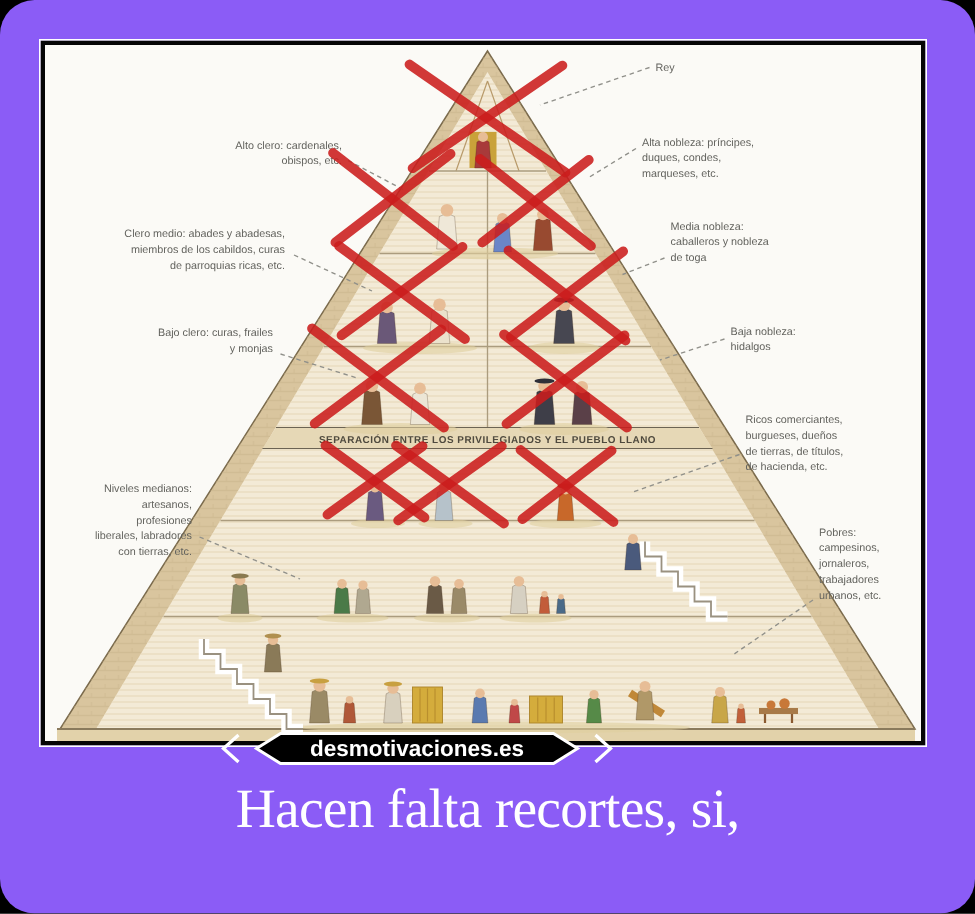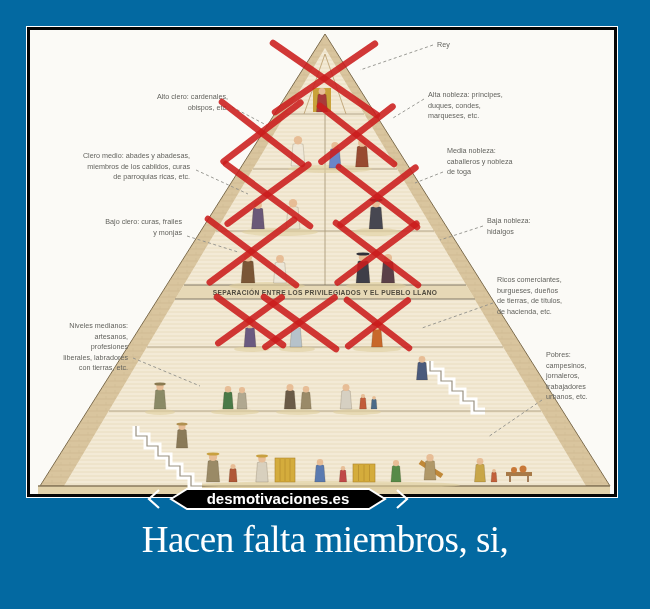--- a/index.html
+++ b/index.html
@@ -1,17 +1,17 @@
 <!DOCTYPE html>
 <html><head>
 <meta charset="utf-8">
 <style>
   html,body{margin:0;padding:0;background:#000;}
-  .page{position:relative;width:650px;height:609px;background:#0369a1;overflow:hidden;
-        font-family:"Liberation Sans",sans-serif;}
+  .page{position:relative;width:650px;height:609px;background:#8b5cf6;overflow:hidden;
+        font-family:"Liberation Sans",sans-serif;border-radius:23px;}
   .panel{position:absolute;left:27px;top:27px;width:590px;height:470px;
          box-sizing:border-box;background:#fbfaf6;border:3px solid #050505;
          outline:1px solid #ffffff;}
   #pyr{display:block;width:584px;height:464px;}
   .plabel{font-size:7.2px;fill:#63635e;}
   .leader{stroke:#90908a;stroke-width:0.9;stroke-dasharray:3 2.5;fill:none;}
   .cross{stroke-width:6.5;stroke-linecap:round;opacity:.88;fill:none;}
   .bandtext{font-size:6.6px;font-weight:bold;fill:#4f4a3e;letter-spacing:.35px;}
   .watermark{position:absolute;top:486px;left:0;width:555px;height:26px;
              display:flex;justify-content:center;align-items:center;}
@@ -314,14 +314,14 @@
 
   <div class="watermark">
     <svg width="270" height="24" viewBox="0 0 270 24">
       <polyline points="16,3 6,12 16,21" fill="none" stroke="#fff" stroke-width="2.2"></polyline>
       <polyline points="254,3 264,12 254,21" fill="none" stroke="#fff" stroke-width="2.2"></polyline>
       <polygon points="28,12 44,2 226,2 242,12 226,22 44,22" fill="#000" stroke="#fff" stroke-width="2"></polygon>
       <text x="135" y="17" text-anchor="middle" class="wm-text">desmotivaciones.es</text>
     </svg>
   </div>
 
-  <div class="title">Hacen falta miembros, si,</div>
+  <div class="title">Hacen falta recortes, si,</div>
 </div>
 
 </body></html>

